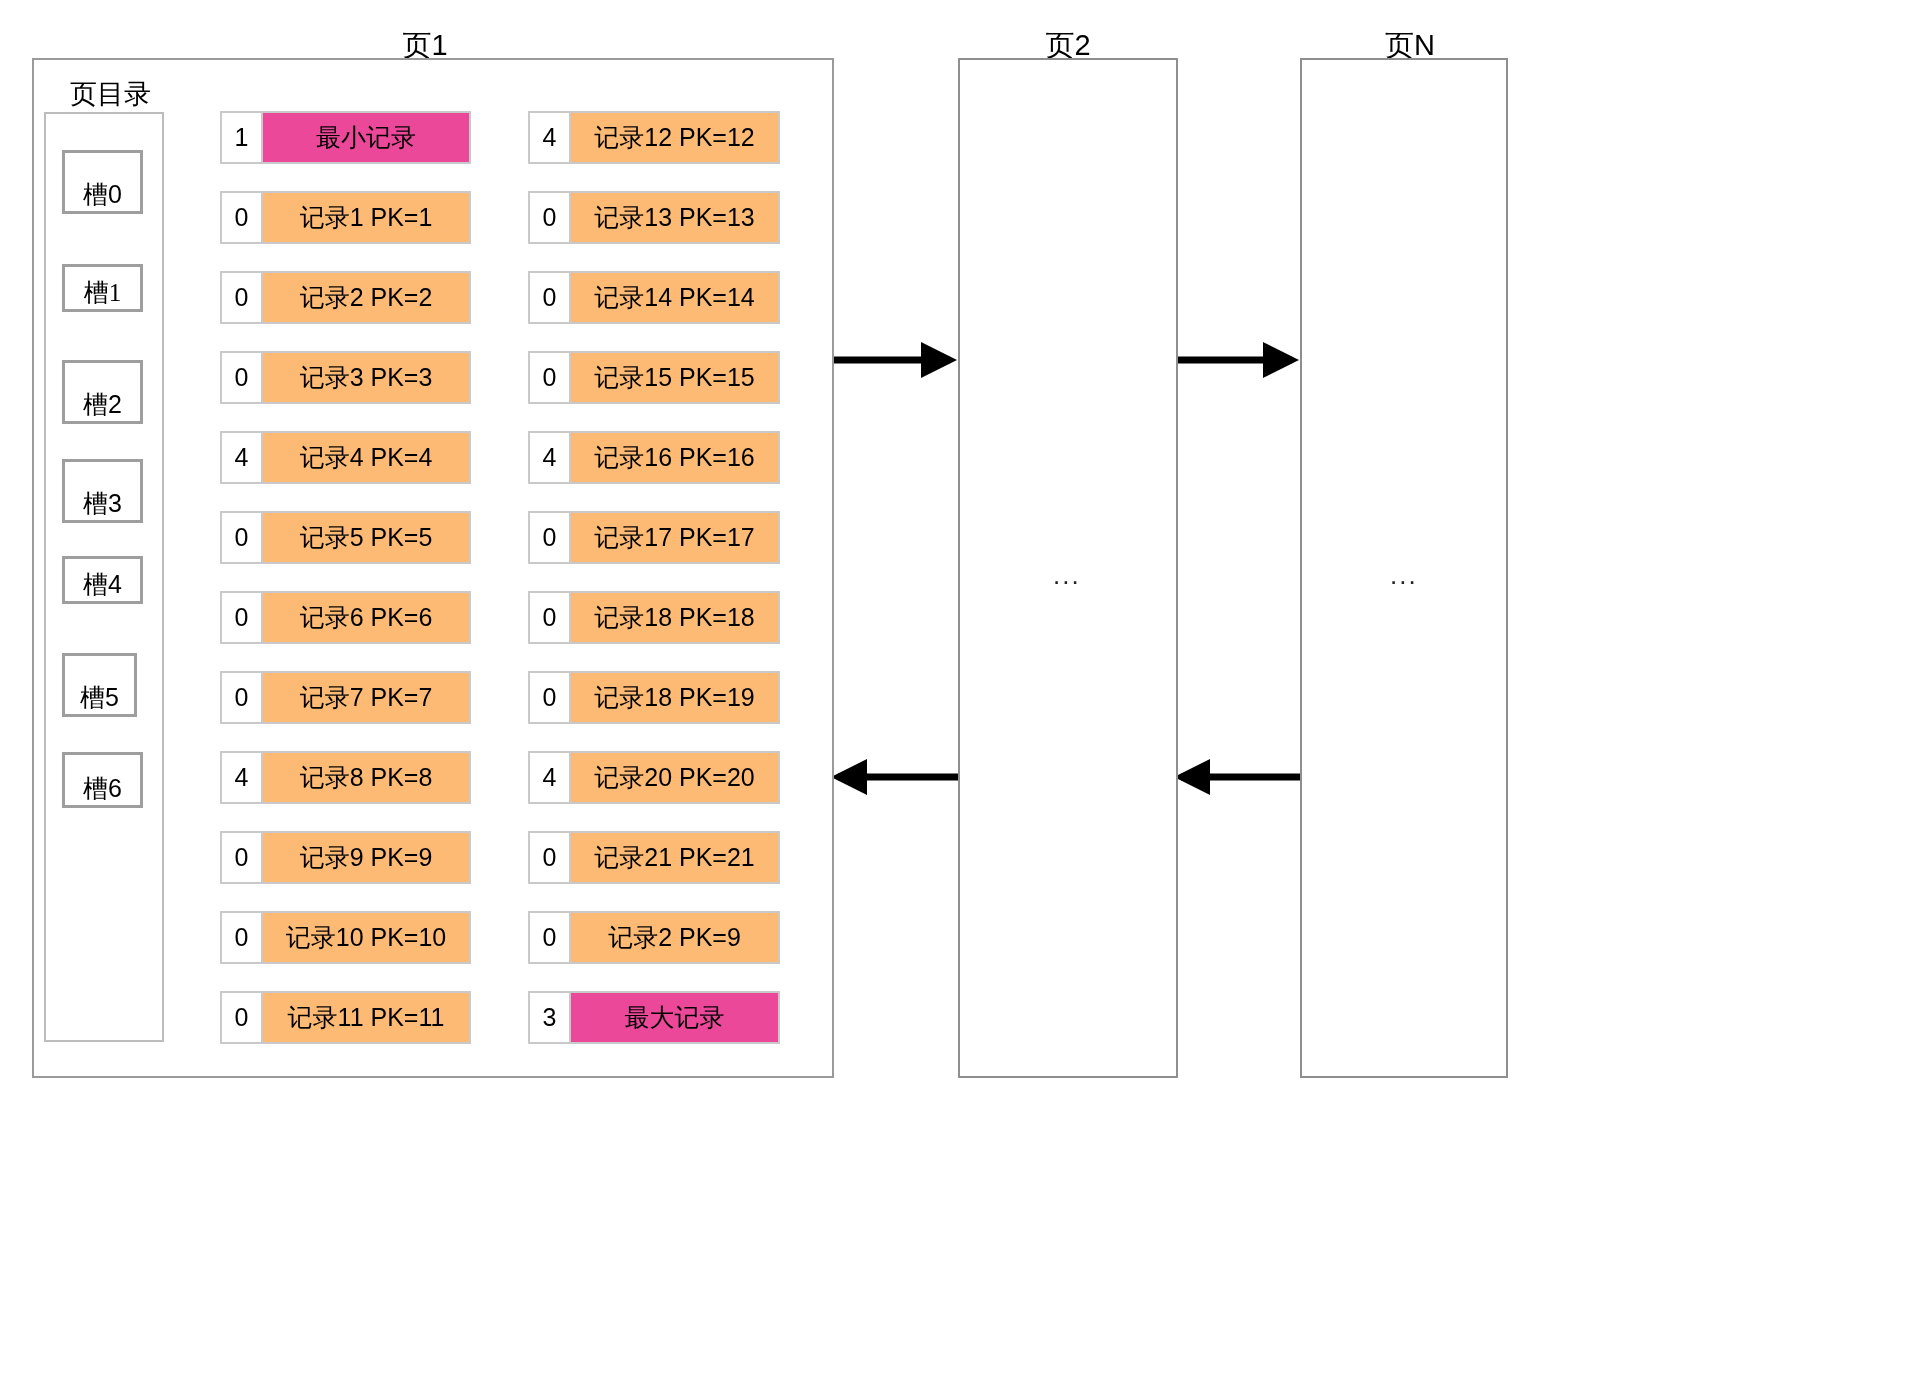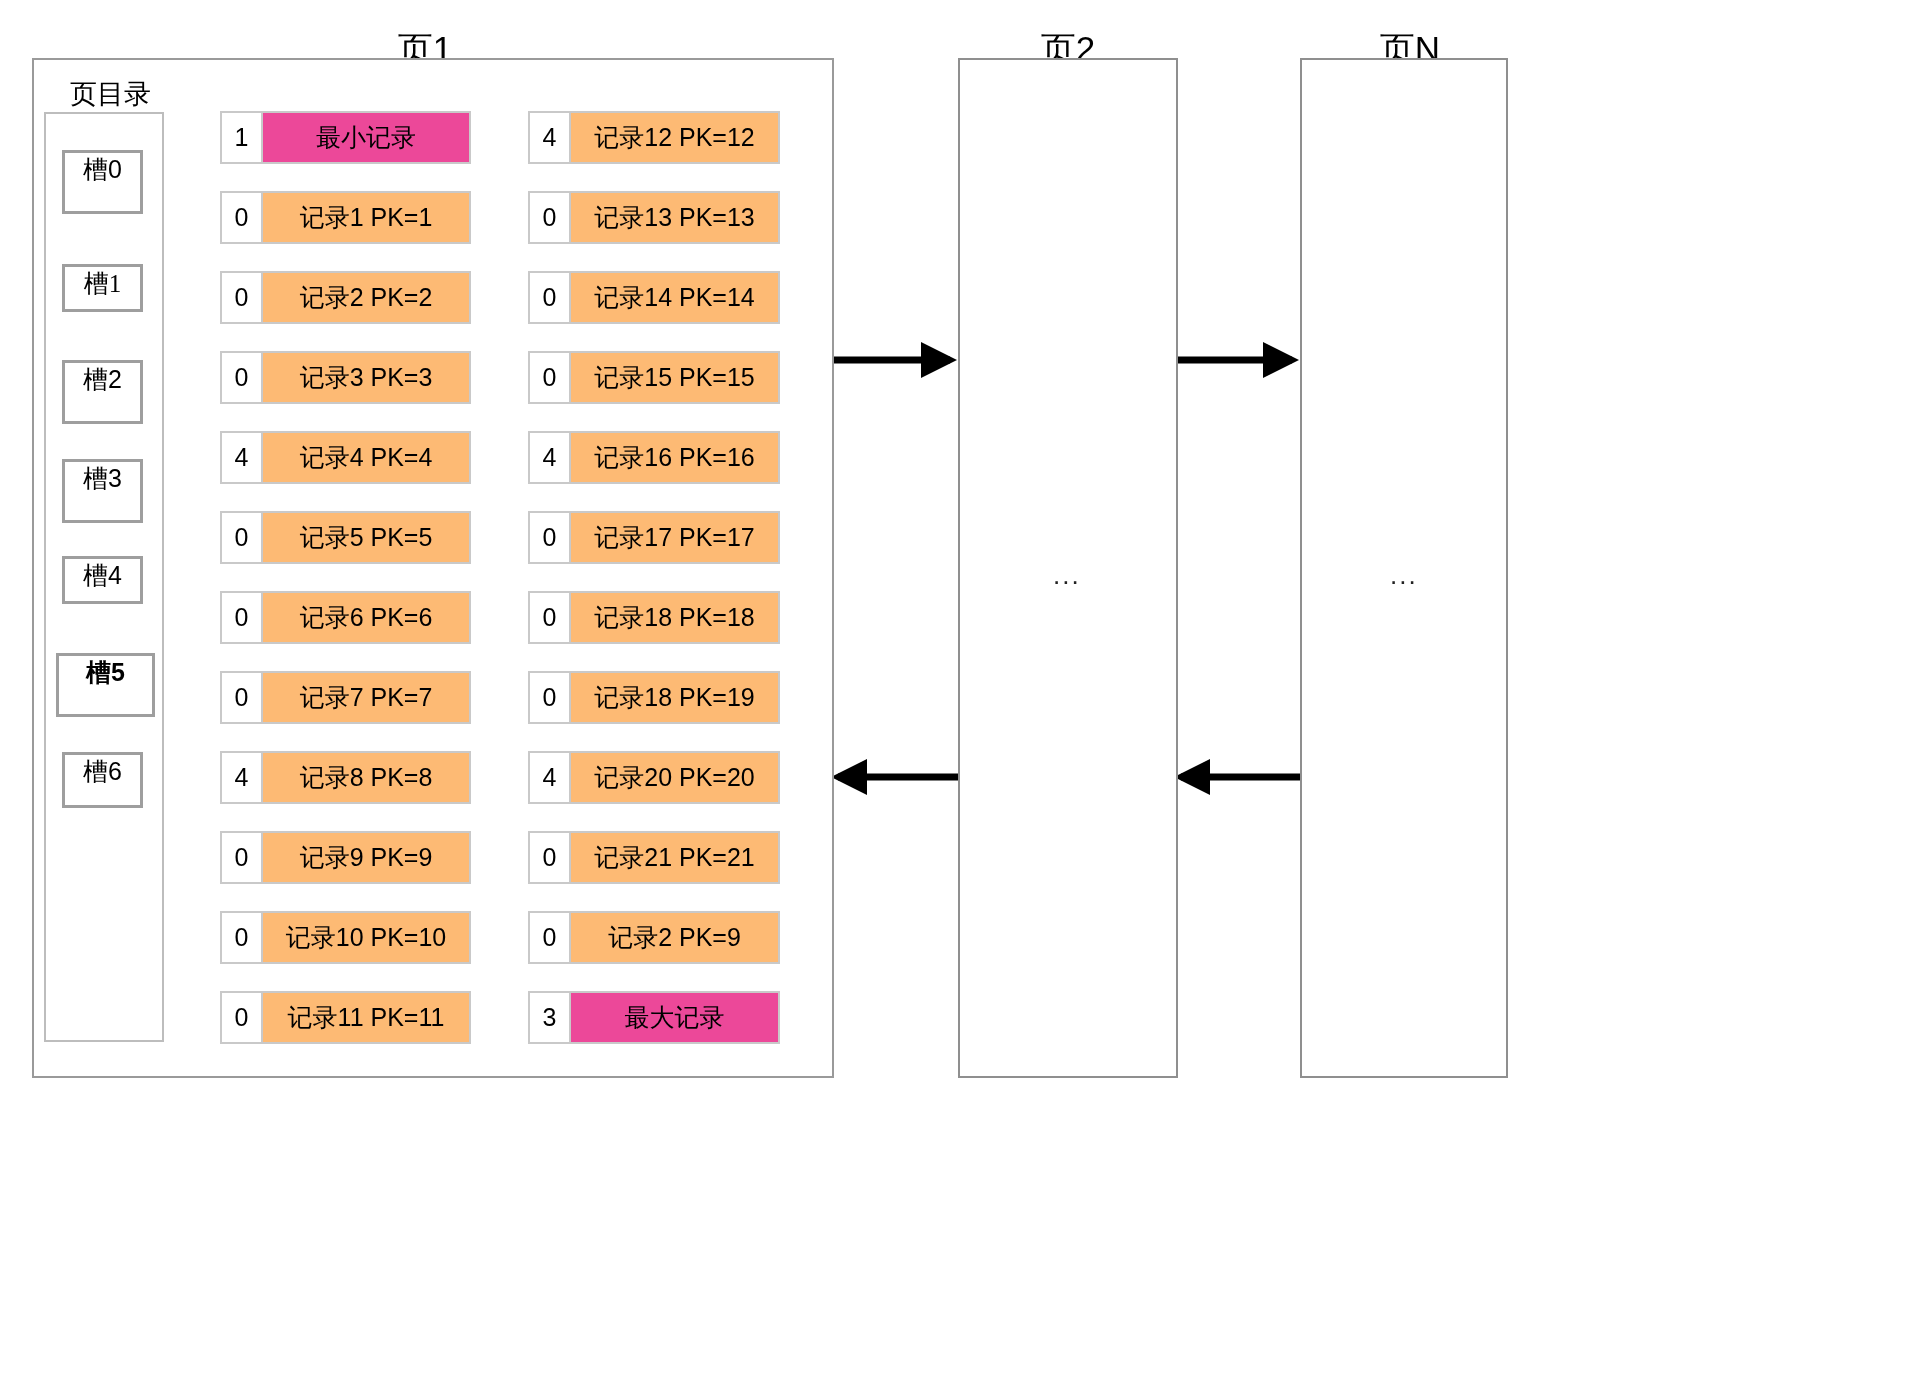--- a/index.html
+++ b/index.html
@@ -11,21 +11,21 @@
   #stage{
     position:relative;
     width:1924px;
     height:1396px;
     overflow:hidden;
     background:#fff;
   }
   
   .page-title{
     position:absolute;
-    font-size:35px;
+    font-size:29px;
     color:#000;
     text-align:center;
     white-space:nowrap;
   }
   .page-box{
     position:absolute;
     border:2px solid #9a9a9a;
     background:#fff;
     box-sizing:border-box;
   }
@@ -48,21 +48,21 @@
     border:2px solid #bdbdbd;
     background:#fff;
     box-sizing:border-box;
   }
   .slot{
     position:absolute;
     border:3px solid #9e9e9e;
     background:#fff;
     box-sizing:border-box;
     display:flex;
-    align-items:flex-start;
+    align-items:flex-end;
     justify-content:center;
     font-size:25px;
     color:#000;
   }
   
   .rec{
     position:absolute;
     height:53px;
     box-sizing:border-box;
     display:flex;
@@ -182,21 +182,21 @@
       </div>
       <div class="slot" style="left: 62px; top: 360px; width: 81px; height: 64px;">
         <span>槽2</span>
       </div>
       <div class="slot" style="left: 62px; top: 459px; width: 81px; height: 64px;">
         <span>槽3</span>
       </div>
       <div class="slot" style="left: 62px; top: 556px; width: 81px; height: 48px;">
         <span>槽4</span>
       </div>
-      <div class="slot" style="left: 56px; top: 653px; width: 99px; height: 64px; font-weight: bold;">
+      <div class="slot" style="left: 62px; top: 653px; width: 75px; height: 64px;">
         <span>槽5</span>
       </div>
       <div class="slot" style="left: 62px; top: 752px; width: 81px; height: 56px;">
         <span>槽6</span>
       </div>
     </div>
 
   <div id="recs-left">
       <div class="rec hl" style="left: 220px; top: 111px; width: 251px;">
         <div class="num">1</div>

